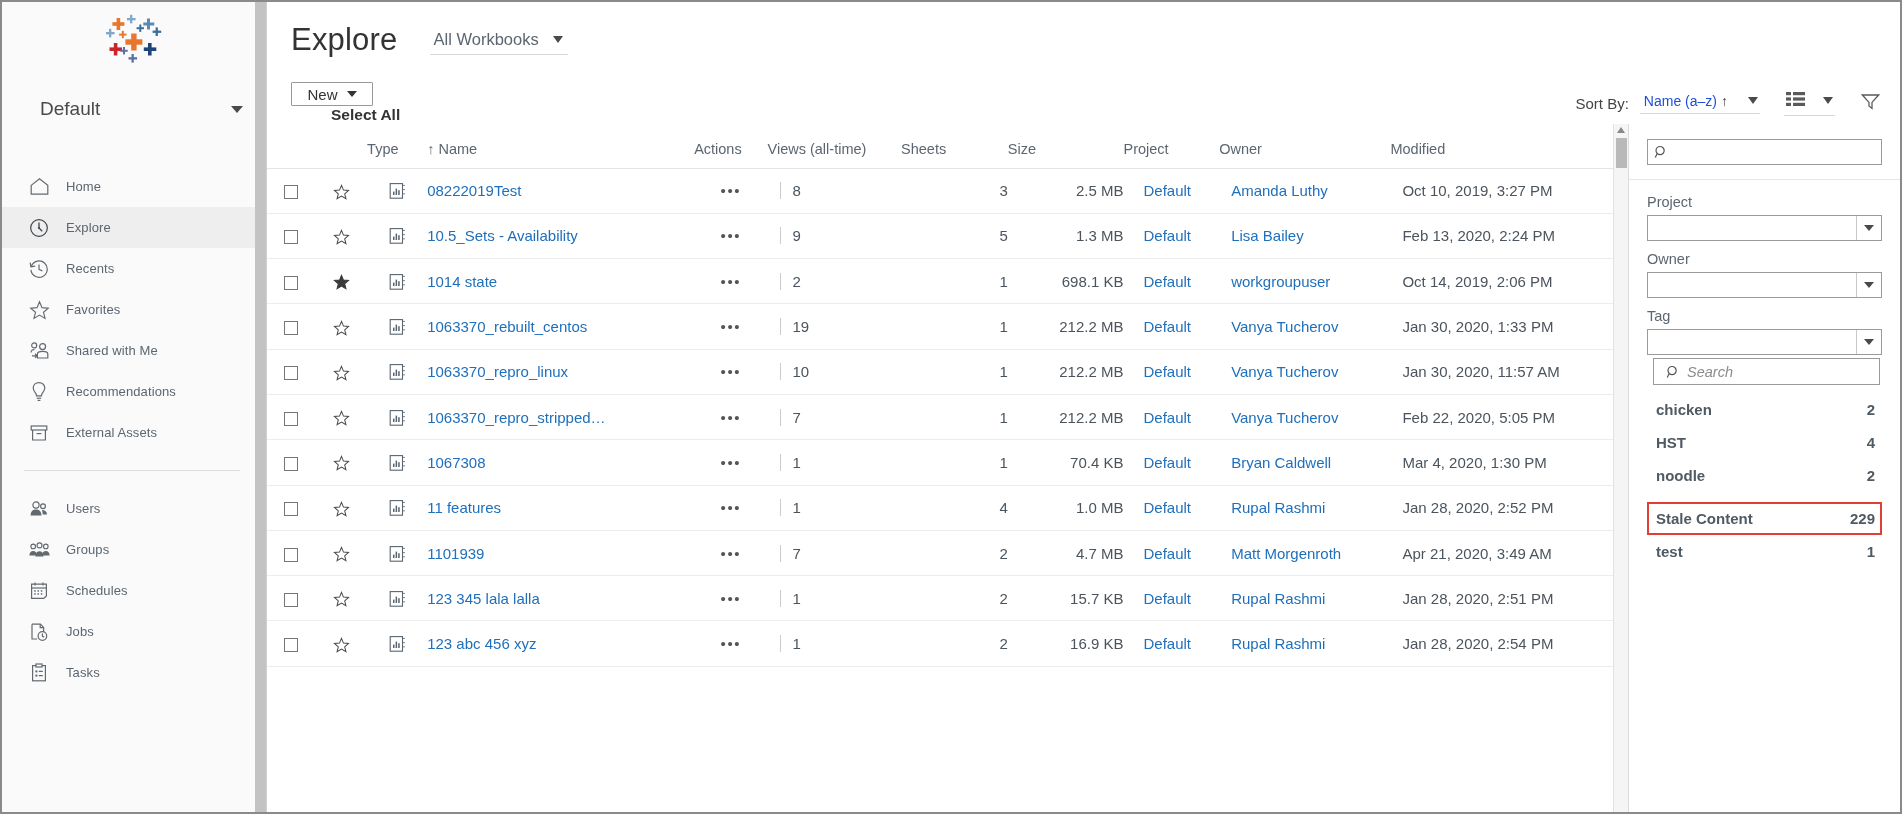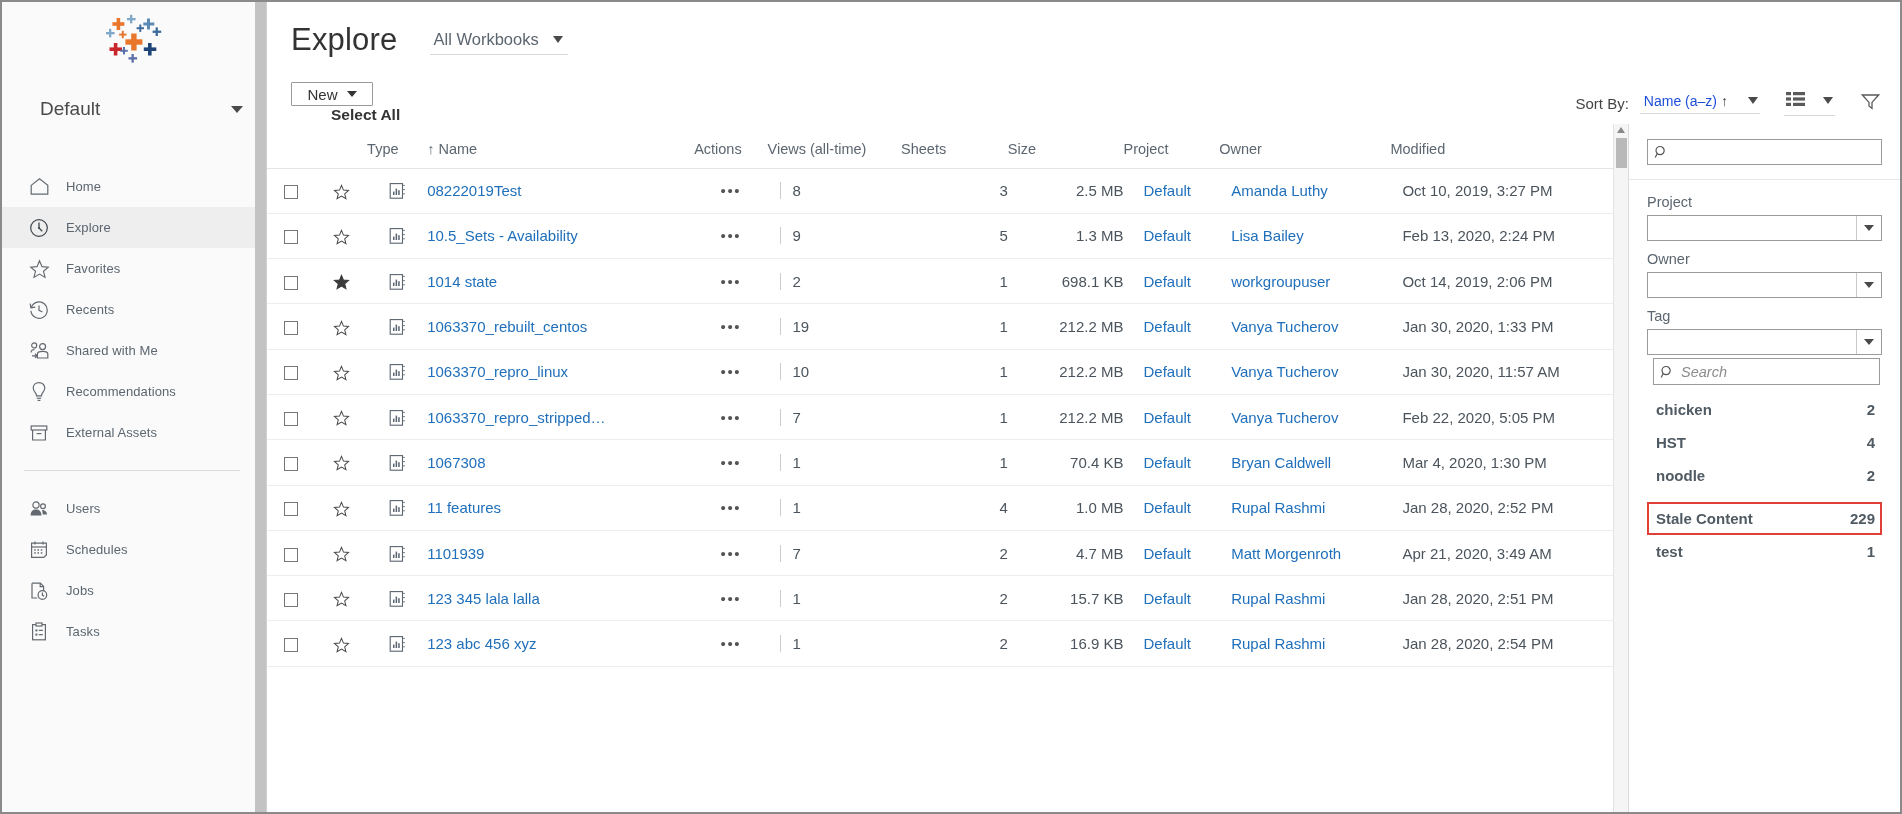--- a/index.html
+++ b/index.html
@@ -347,21 +347,21 @@
     display: block;
   }
   .tag-flyout {
     margin-top: 3px;
     background: #fff;
   }
   .tag-search {
     height: 27px;
     border: 1px solid #9b9b9b;
     display: flex; align-items: center;
-    padding: 0 6px;
+    padding: 0 12px;
     margin: 0 2px 8px 6px;
   }
   .tag-search input {
     border: 0; outline: 0; flex: 1;
     font-size: 14.5px; color: #333; font-style: italic;
     font-family: "Liberation Sans", sans-serif;
     margin-left: 7px;
     background: transparent;
   }
   .tag-search input::placeholder { color: #8c8c8c; font-style: italic; }
@@ -455,36 +455,36 @@
             <circle cx="10" cy="10" r="8.3"></circle>
             <path d="M10 4.5 L10 10 L13.2 13.2" stroke-width="1.3"></path>
             <circle cx="10" cy="10" r="1.1" fill="#3f464c" stroke="none"></circle>
           </svg>
         </span>
         <span class="nav-label">Explore</span>
       </div>
 
       <div class="nav-item">
         <span class="nav-ico">
-          <svg width="21" height="20" viewBox="0 0 22 21" fill="none" stroke="#63696f" stroke-width="1.2">
-            <path d="M11 1.8 L13.6 8.0 L20.2 8.5 L15.2 12.9 L16.8 19.3 L11 15.8 L5.2 19.3 L6.8 12.9 L1.8 8.5 L8.4 8.0 Z"></path>
-          </svg>
-        </span>
-        <span class="nav-label">Favorites</span>
-      </div>
-
-      <div class="nav-item">
-        <span class="nav-ico">
           <svg width="20" height="20" viewBox="0 0 20 20" fill="none" stroke="#63696f" stroke-width="1.2">
             <path d="M2.4 7.2 A8.2 8.2 0 1 1 1.9 10.9"></path>
             <path d="M1.2 3.6 L1.9 7.9 L6.2 7.2" stroke-linejoin="round"></path>
             <path d="M10 5.6 L10 10.3 L13.4 12.0"></path>
           </svg>
         </span>
         <span class="nav-label">Recents</span>
+      </div>
+
+      <div class="nav-item">
+        <span class="nav-ico">
+          <svg width="21" height="20" viewBox="0 0 22 21" fill="none" stroke="#63696f" stroke-width="1.2">
+            <path d="M11 1.8 L13.6 8.0 L20.2 8.5 L15.2 12.9 L16.8 19.3 L11 15.8 L5.2 19.3 L6.8 12.9 L1.8 8.5 L8.4 8.0 Z"></path>
+          </svg>
+        </span>
+        <span class="nav-label">Favorites</span>
       </div>
 
       <div class="nav-item">
         <span class="nav-ico">
           <svg width="22" height="20" viewBox="0 0 22 20" fill="none" stroke="#63696f" stroke-width="1.2">
             <circle cx="6.2" cy="4.4" r="2.5"></circle>
             <circle cx="14.6" cy="5.6" r="3.0"></circle>
             <path d="M3.0 11.5 C3.2 9.2 5.0 8.4 6.4 8.6"></path>
             <path d="M9.4 17.0 L9.4 13.0 C9.4 11.5 11.0 10.3 14.6 10.3 C18.2 10.3 19.8 11.5 19.8 13.0 L19.8 17.0 Z"></path>
             <path d="M4.0 14.8 L9.0 14.8 M7.0 12.8 L9.2 14.8 L7.0 16.8"></path>
@@ -522,20 +522,33 @@
           <svg width="22" height="20" viewBox="0 0 22 20" fill="none" stroke="#63696f" stroke-width="1.2">
             <circle cx="8.0" cy="6.0" r="3.1"></circle>
             <circle cx="15.0" cy="7.2" r="2.4"></circle>
             <path d="M2.6 16.4 C2.6 12.6 4.8 10.6 8.0 10.6 C11.2 10.6 13.4 12.6 13.4 16.4 Z" fill="#63696f" stroke="none"></path>
             <path d="M14.0 11.0 C17.0 11.0 19.0 12.6 19.0 15.6 L14.8 15.6" fill="#63696f" stroke="none"></path>
           </svg>
         </span>
         <span class="nav-label">Users</span>
       </div>
 
+      <div class="nav-item">
+        <span class="nav-ico">
+          <svg width="23" height="20" viewBox="0 0 23 20" fill="none" stroke="#63696f" stroke-width="1.1">
+            <circle cx="5.2" cy="6.4" r="2.3"></circle>
+            <circle cx="11.5" cy="5.4" r="2.5"></circle>
+            <circle cx="17.8" cy="6.4" r="2.3"></circle>
+            <path d="M1.4 15.6 C1.4 12.4 2.9 10.9 5.2 10.9 C7.5 10.9 9.0 12.4 9.0 15.6 Z" fill="#63696f" stroke="none"></path>
+            <path d="M7.4 16.6 C7.4 12.9 9.2 11.2 11.5 11.2 C13.8 11.2 15.6 12.9 15.6 16.6 Z" fill="#63696f" stroke="none"></path>
+            <path d="M14.0 15.6 C14.0 12.4 15.5 10.9 17.8 10.9 C20.1 10.9 21.6 12.4 21.6 15.6 Z" fill="#63696f" stroke="none"></path>
+          </svg>
+        </span>
+        <span class="nav-label">Groups</span>
+      </div>
 
       <div class="nav-item">
         <span class="nav-ico">
           <svg width="20" height="20" viewBox="0 0 20 20" fill="none" stroke="#63696f" stroke-width="1.2">
             <path d="M2.6 3.2 L17.4 3.2 L17.4 15.0 L14.8 17.4 L2.6 17.4 Z"></path>
             <path d="M2.6 7.0 L17.4 7.0"></path>
             <path d="M6.0 1.6 L6.0 4.4 M14.0 1.6 L14.0 4.4"></path>
             <g fill="#63696f" stroke="none">
               <rect x="5.2" y="9.2" width="1.5" height="1.5"></rect>
               <rect x="8.5" y="9.2" width="1.5" height="1.5"></rect>

